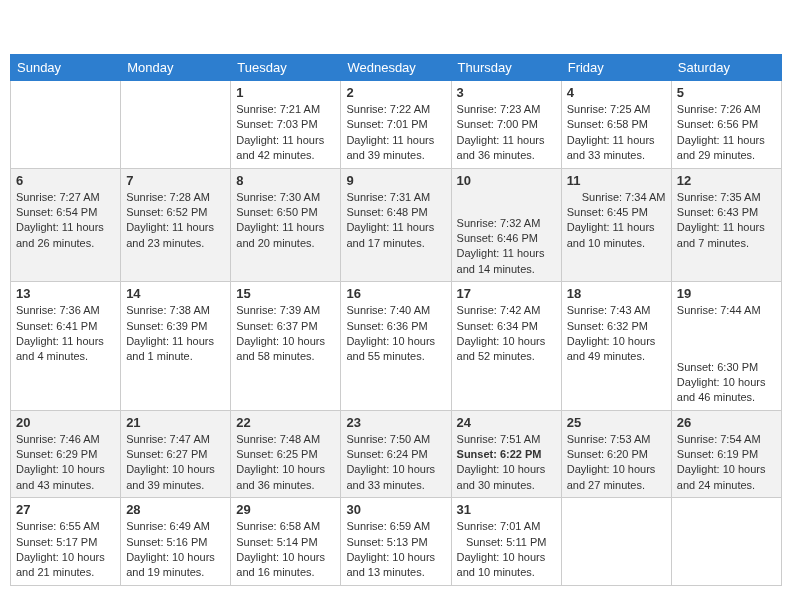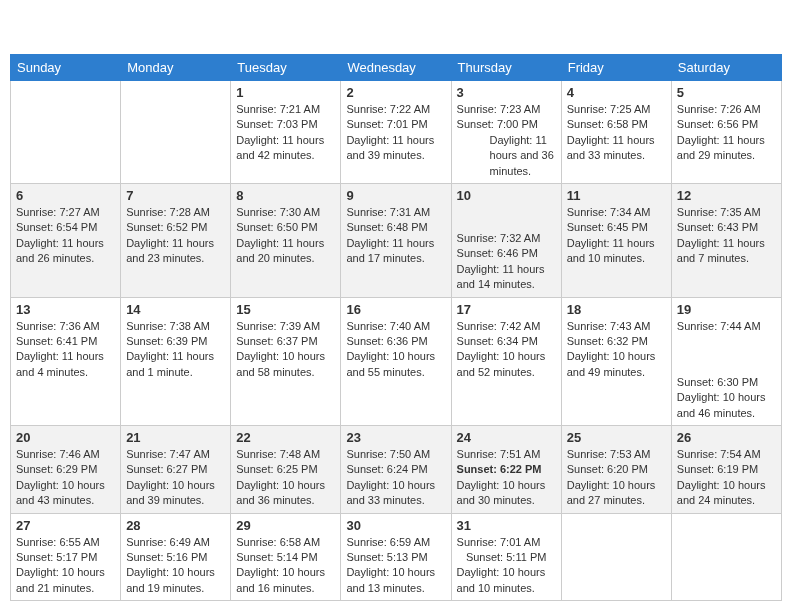--- a/index.html
+++ b/index.html
@@ -111,21 +111,21 @@
         <td>
           <span class="day-num">2</span>
           <div style="line-height: 1.4;">Sunrise: 7:22 AM</div>
           <div style="line-height: 1.4;">Sunset: 7:01 PM</div>
           <div style="line-height: 1.4;">Daylight: 11 hours and 39 minutes.</div>
         </td>
         <td>
           <span class="day-num">3</span>
           <div style="line-height: 1.4;">Sunrise: 7:23 AM</div>
           <div style="line-height: 1.4;">Sunset: 7:00 PM</div>
-          <div style="line-height: 1.4; margin-left: 33px;">Daylight: 11 hours and 36 minutes.</div>
+          <div style="line-height: 1.4;">Daylight: 11 hours and 36 minutes.</div>
         </td>
         <td>
           <span class="day-num">4</span>
           <div style="line-height: 1.4;">Sunrise: 7:25 AM</div>
           <div style="line-height: 1.4;">Sunset: 6:58 PM</div>
           <div style="line-height: 1.4;">Daylight: 11 hours and 33 minutes.</div>
         </td>
         <td>
           <span class="day-num">5</span>
           <div style="line-height: 1.4;">Sunrise: 7:26 AM</div>
@@ -159,21 +159,21 @@
           <div style="line-height: 1.4;">Daylight: 11 hours and 17 minutes.</div>
         </td>
         <td>
           <span class="day-num">10</span>
           <div style="line-height: 1.4; margin-top: 28px;">Sunrise: 7:32 AM</div>
           <div style="line-height: 1.4;">Sunset: 6:46 PM</div>
           <div style="line-height: 1.4;">Daylight: 11 hours and 14 minutes.</div>
         </td>
         <td>
           <span class="day-num">11</span>
-          <div style="line-height: 1.4;">Sunrise: 7:34 AM</div>
+          <div style="line-height: 1.4; margin-left: 15px;">Sunrise: 7:34 AM</div>
           <div style="line-height: 1.4;">Sunset: 6:45 PM</div>
           <div style="line-height: 1.4;">Daylight: 11 hours and 10 minutes.</div>
         </td>
         <td>
           <span class="day-num">12</span>
           <div style="line-height: 1.4;">Sunrise: 7:35 AM</div>
           <div style="line-height: 1.4;">Sunset: 6:43 PM</div>
           <div style="line-height: 1.4;">Daylight: 11 hours and 7 minutes.</div>
         </td>
       </tr>

